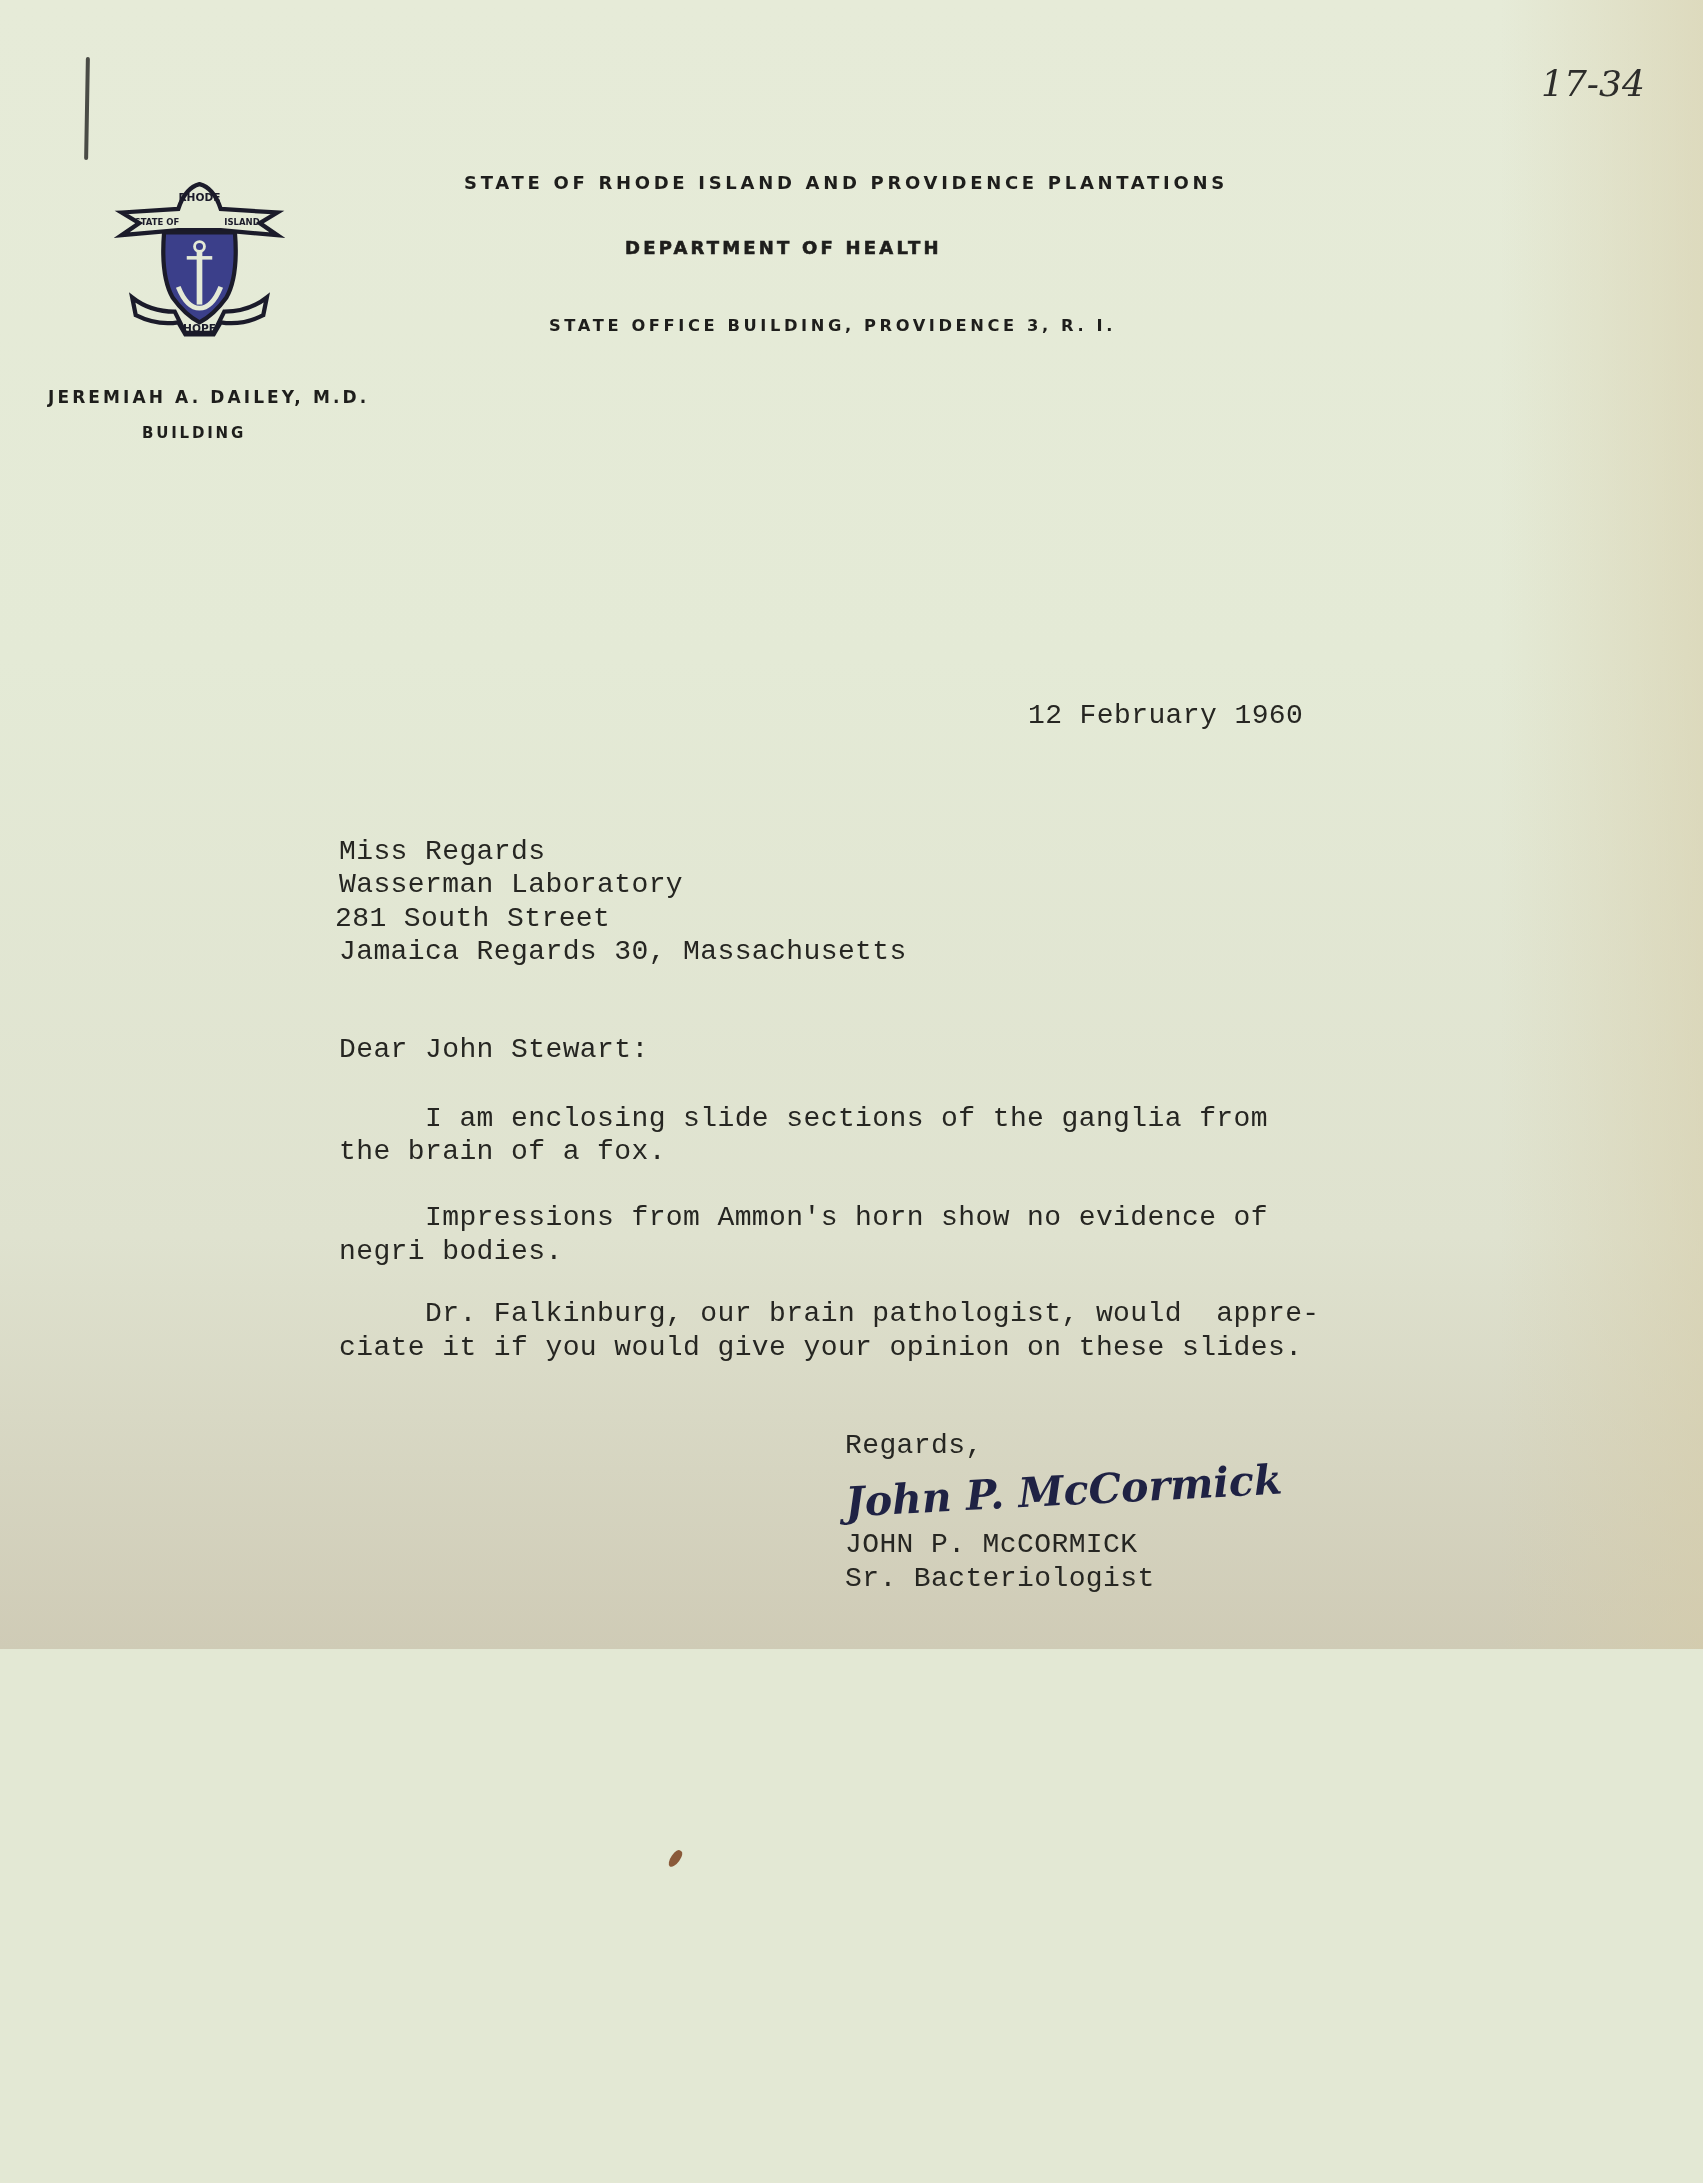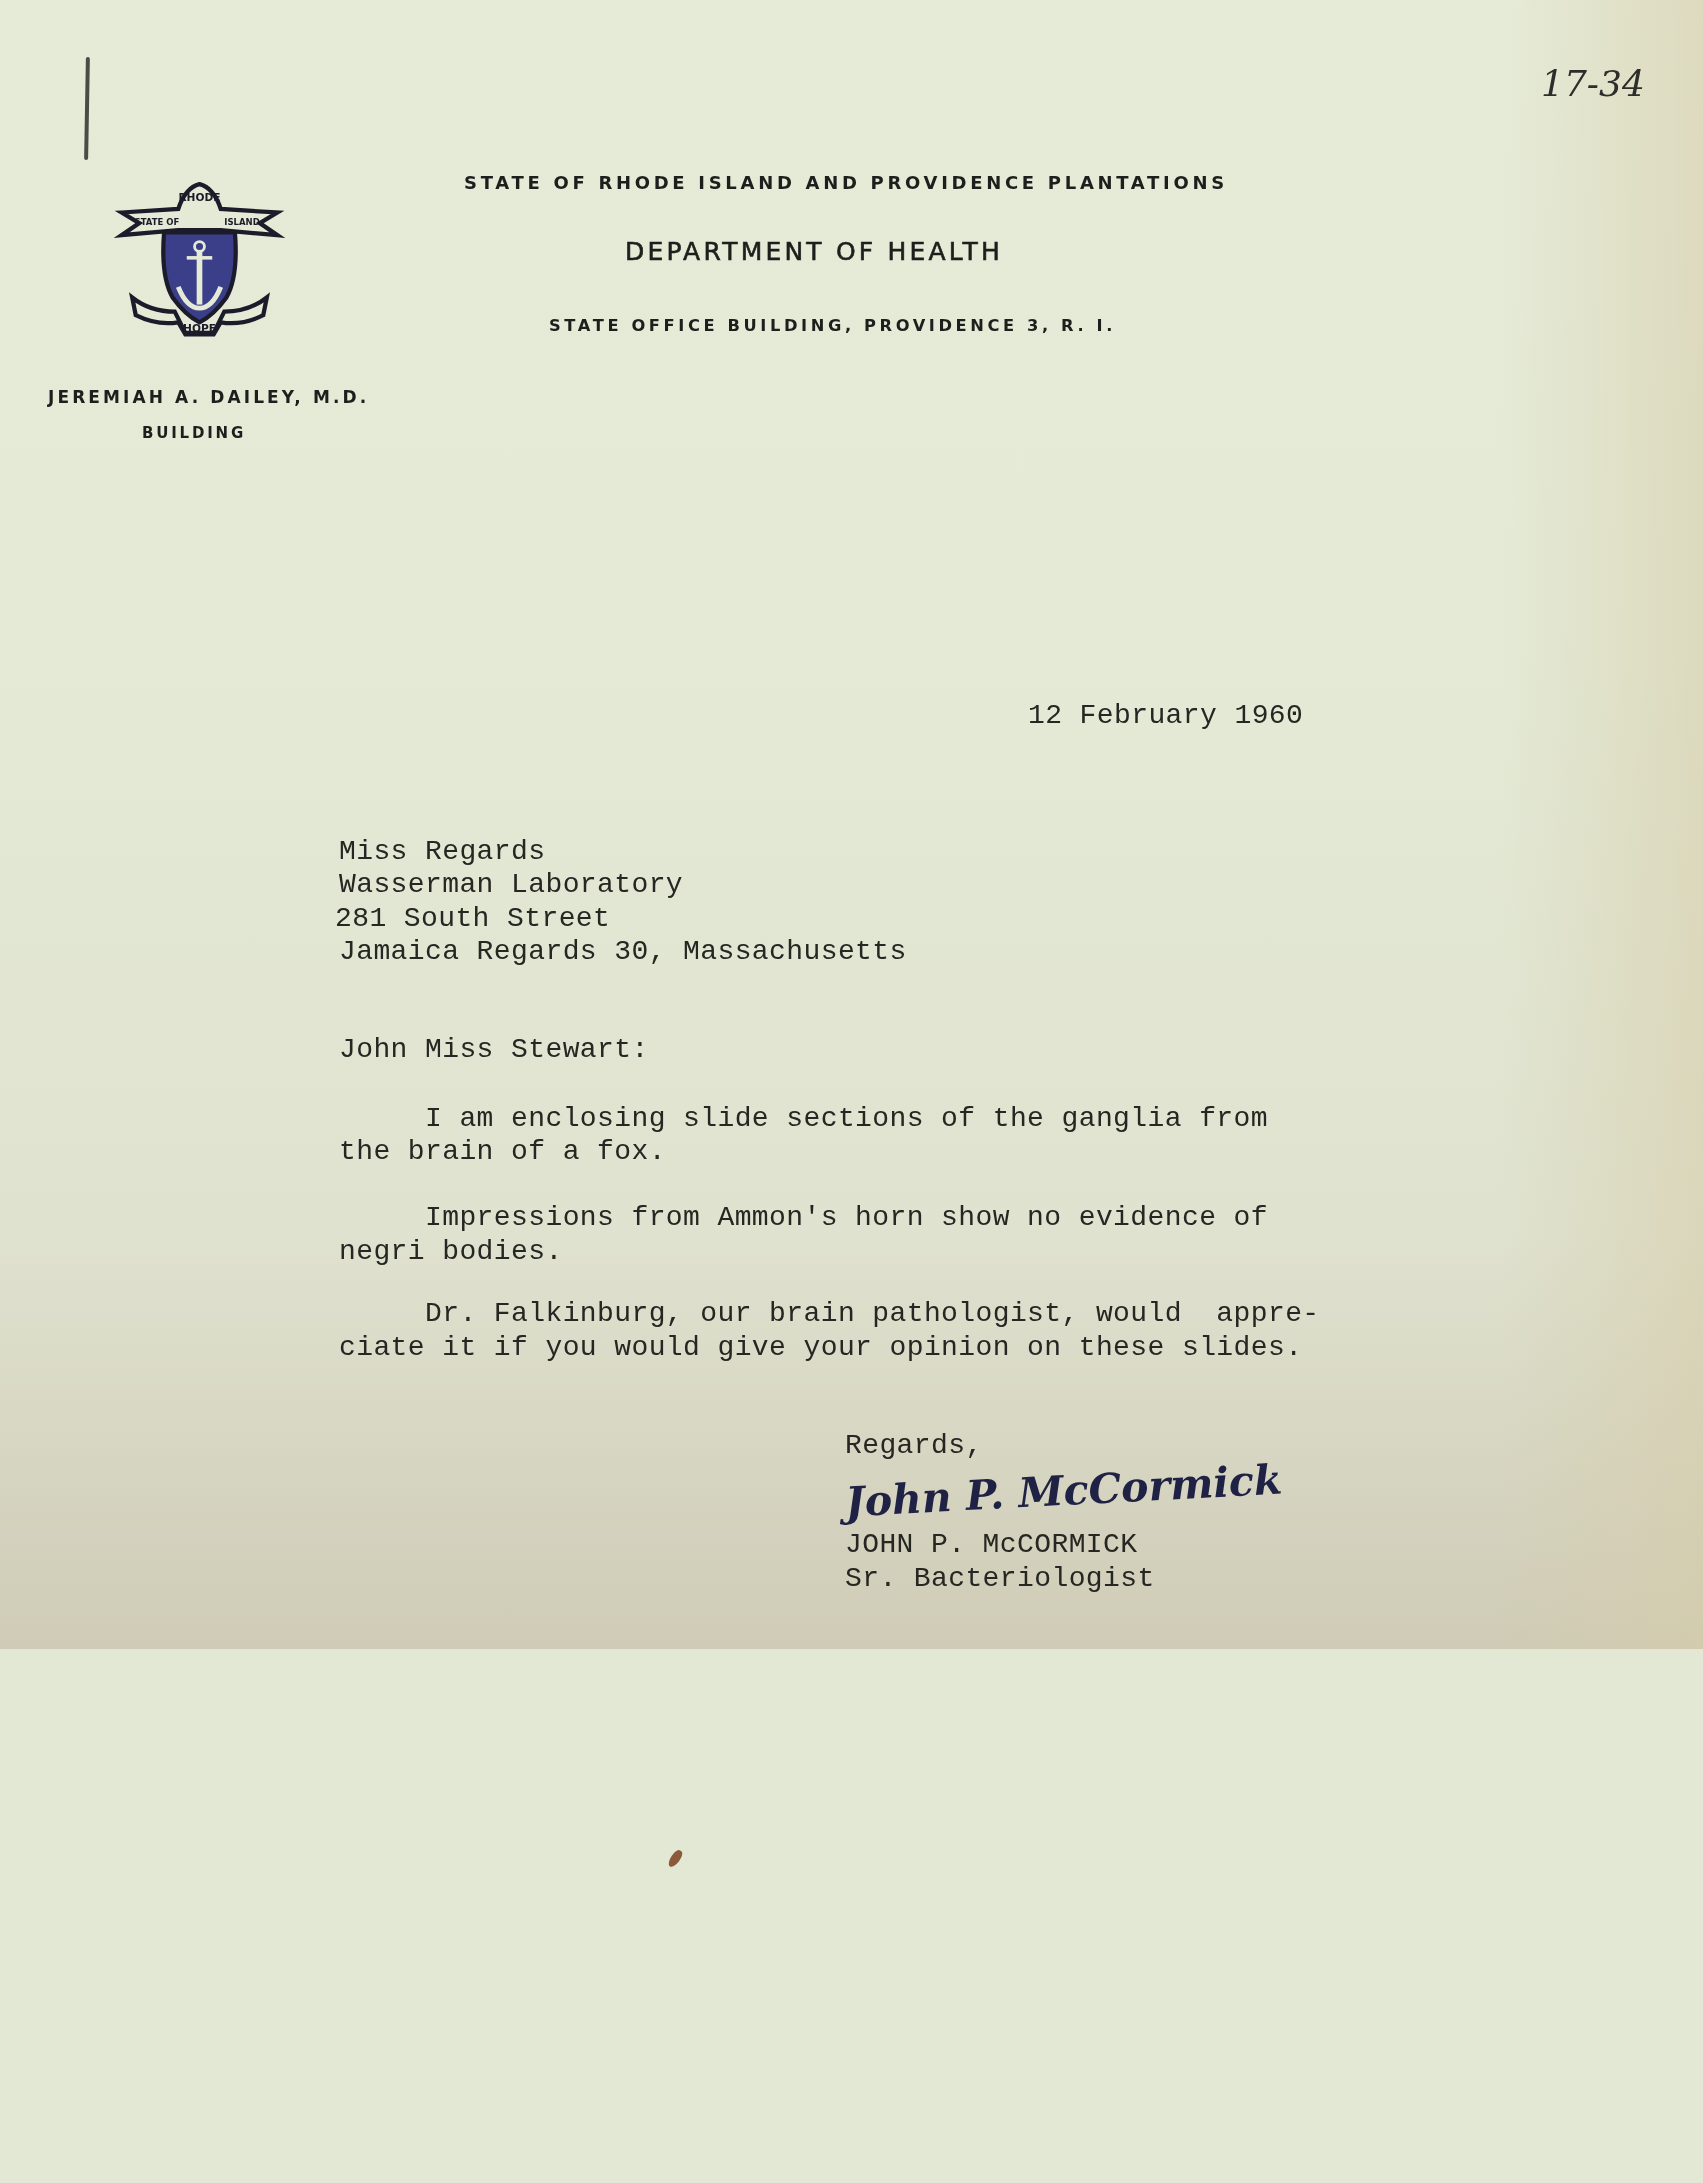--- a/index.html
+++ b/index.html
@@ -10,21 +10,21 @@
     .page {
       position: relative; width: 1704px; height: 1649px;
       background:
         linear-gradient(to right, rgba(210,200,160,0) 0%, rgba(210,200,160,0) 88%, rgba(214,204,168,0.55) 100%),
         linear-gradient(to bottom, #e6ebd8 0%, #e4ead6 40%, #dfe2cf 75%, #cfcbb6 100%);
       color: #1d1d1a;
     }
     .abs { position: absolute; white-space: pre; }
     .lh { font-family: "DejaVu Sans", sans-serif; font-weight: bold; color: #1e1e1c; margin-top: 14px; }
     .lh-state { left: 464px; top: 158px; font-size: 18px; letter-spacing: 3.7px; }
-    .lh-dept { left: 625px; top: 223px; font-size: 25px; letter-spacing: 3.2px; font-weight: normal; -webkit-text-stroke: 0.6px #1e1e1c; }
+    .lh-dept { left: 625px; top: 223px; font-size: 18px; letter-spacing: 3.2px; font-weight: bold; -webkit-text-stroke: 0.6px #1e1e1c; }
     .lh-addr { left: 549px; top: 302px; font-size: 16.3px; letter-spacing: 3.6px; }
     .lh-director { left: 48px; top: 373px; font-size: 17px; letter-spacing: 3.1px; }
     .lh-title { left: 142px; top: 410px; font-size: 15px; letter-spacing: 2.8px; }
     .tw { font-family: "Liberation Mono", monospace; font-size: 28px; color: #262622; letter-spacing: 0.4px; }
     .hand { font-family: "DejaVu Serif", serif; font-style: italic; color: #2d2d2b; }
     .seal { position: absolute; left: 107px; top: 170px; width: 185px; height: 170px; }
     .mark-line { position: absolute; left: 85px; top: 57px; width: 3.6px; height: 103px; background: #4a4c46; border-radius: 2.1px; transform: rotate(1deg); }
     .stain { position: absolute; left: 671px; top: 1849px; width: 8.5px; height: 18.5px; background: #8a5a3a; border-radius: 50% 50% 60% 60%; transform: rotate(35deg); }
   </style>
 </head>
@@ -62,21 +62,21 @@
 
   <div class="abs tw" style="left:1028px; top:700px;">12 February 1960</div>
 
   <div>
     <div class="abs tw" style="left:339px; top:836px;">Miss Regards</div>
     <div class="abs tw" style="left:339px; top:869px;">Wasserman Laboratory</div>
     <div class="abs tw" style="left:335px; top:903px;text-align:right;">281 South Street</div>
     <div class="abs tw" style="left:339px; top:936px;">Jamaica Regards 30, Massachusetts</div>
   </div>
 
-  <div class="abs tw" style="left:339px; top:1034px;">John Miss Stewart:</div>
+  <div class="abs tw" style="left:339px; top:1034px;">Dear John Stewart:</div>
 
   <div>
     <div class="abs tw" style="left:339px; top:1103px;">     I am enclosing slide sections of the ganglia from</div>
     <div class="abs tw" style="left:339px; top:1136px;">the brain of a fox.</div>
     <div class="abs tw" style="left:339px; top:1202px;">     Impressions from Ammon's horn show no evidence of</div>
     <div class="abs tw" style="left:339px; top:1236px;">negri bodies.</div>
     <div class="abs tw" style="left:339px; top:1298px;">     Dr. Falkinburg, our brain pathologist, would  appre-</div>
     <div class="abs tw" style="left:339px; top:1332px;">ciate it if you would give your opinion on these slides.</div>
   </div>
 

